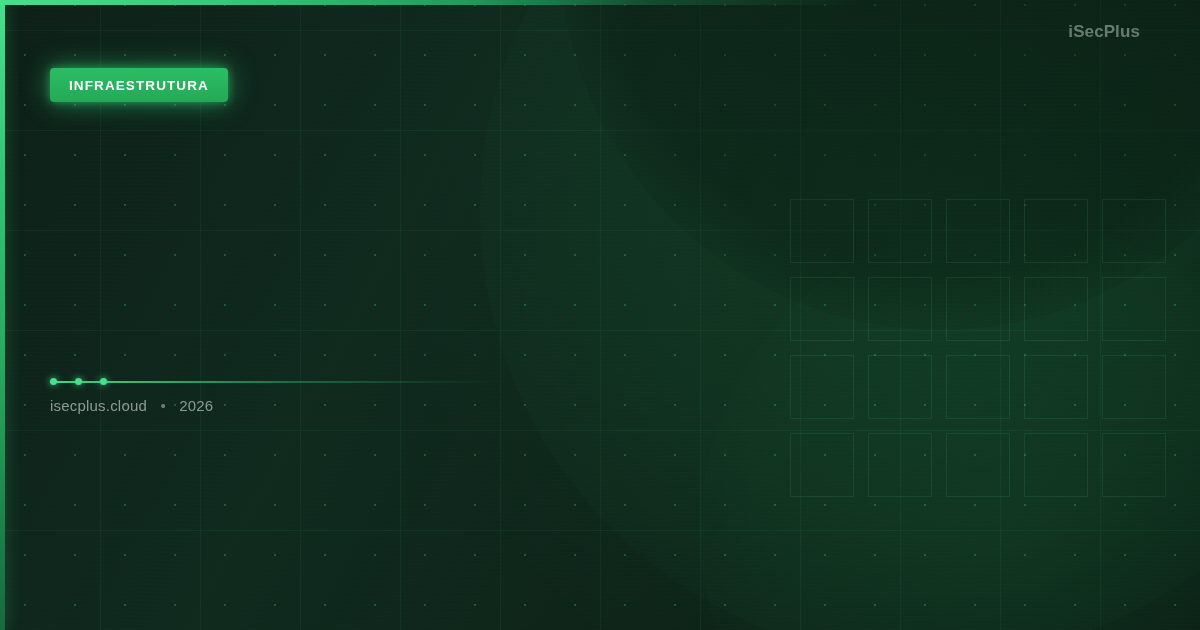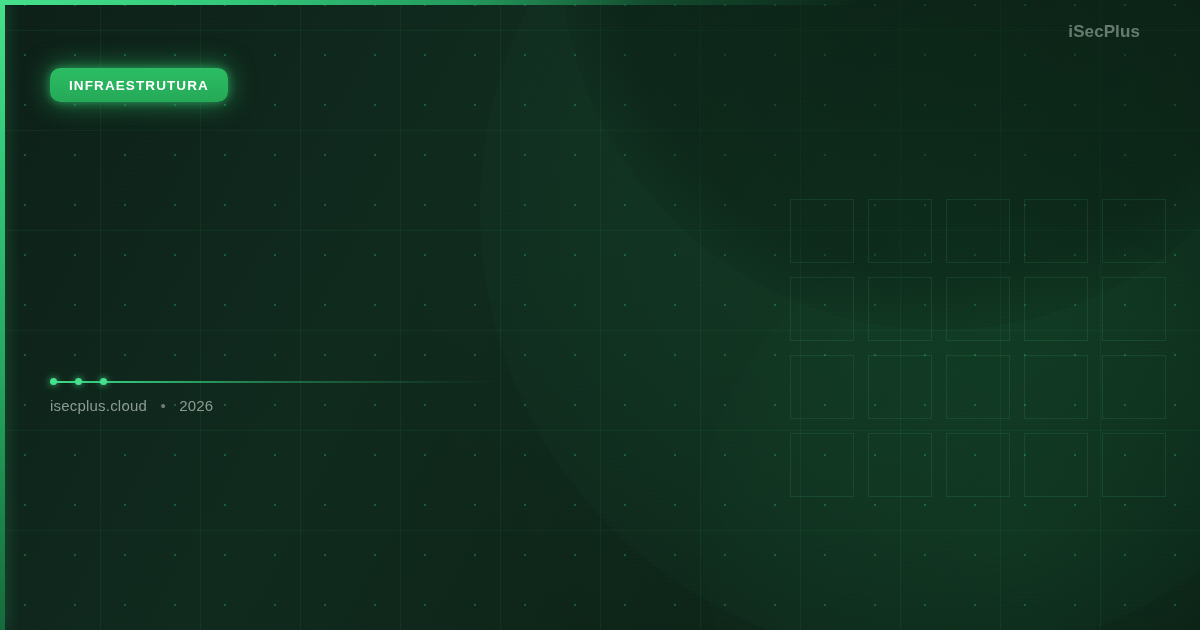--- a/index.html
+++ b/index.html
@@ -125,21 +125,21 @@
     width:790px; height:630px;
   }
 
   .badge {
     position:absolute;
     left:0; top:68px;
     display:inline-flex;
     align-items:center;
     height:34px;
     padding:0 19px;
-    border-radius:10px;
+    border-radius:4px;
     background:linear-gradient(180deg, #2bbd63 0%, #25a957 100%);
     box-shadow:0 0 26px rgba(45,200,110,0.62), 0 0 9px rgba(70,224,140,0.45);
     color:#ffffff;
     font-size:13.5px;
     font-weight:bold;
     letter-spacing:1.1px;
     white-space:nowrap;
   }
 
   .headline {

